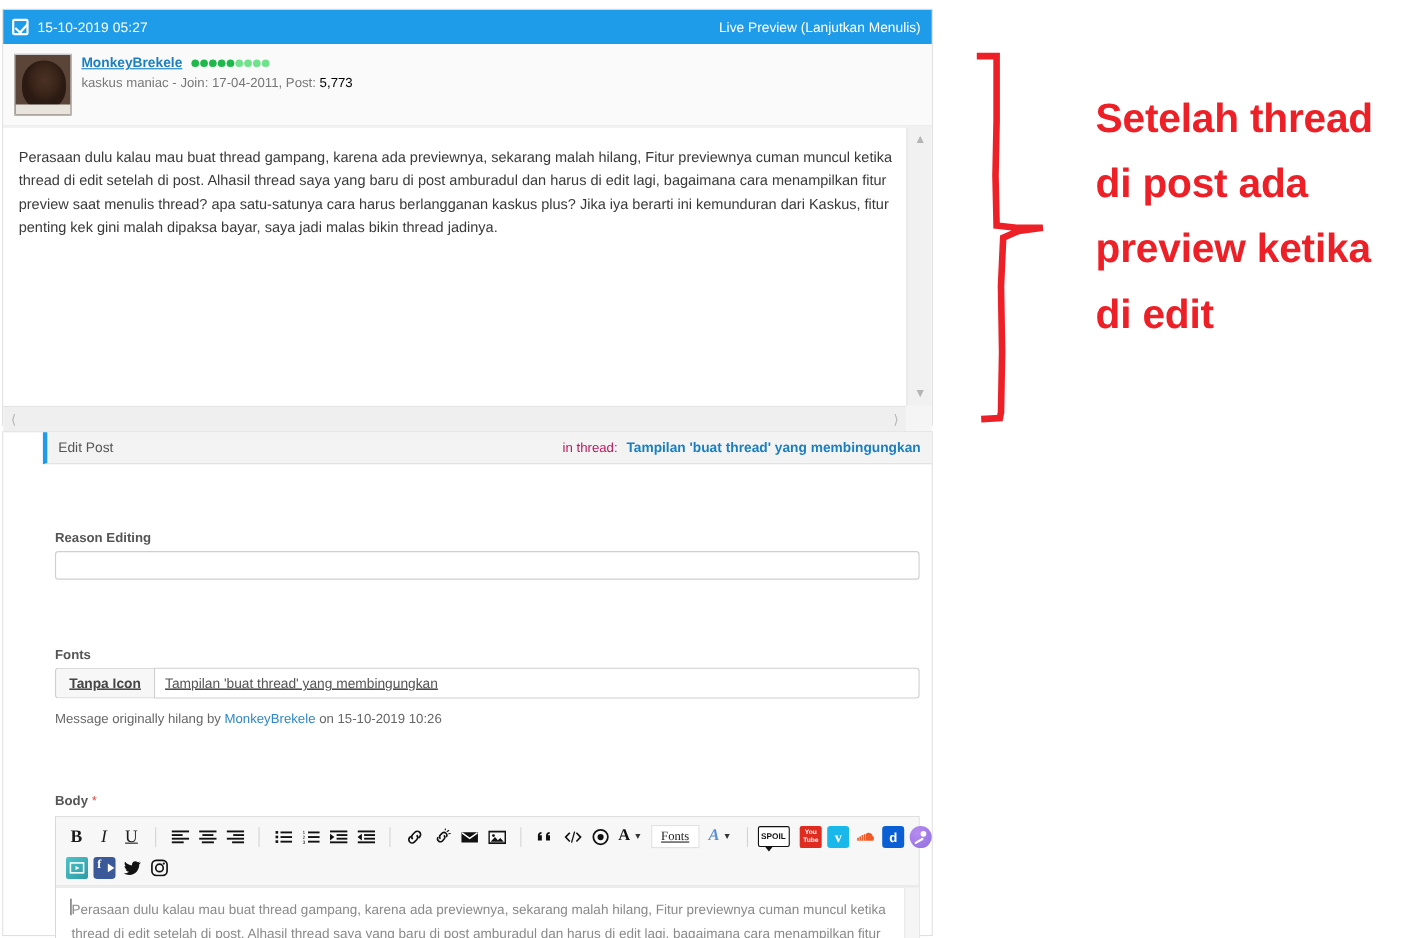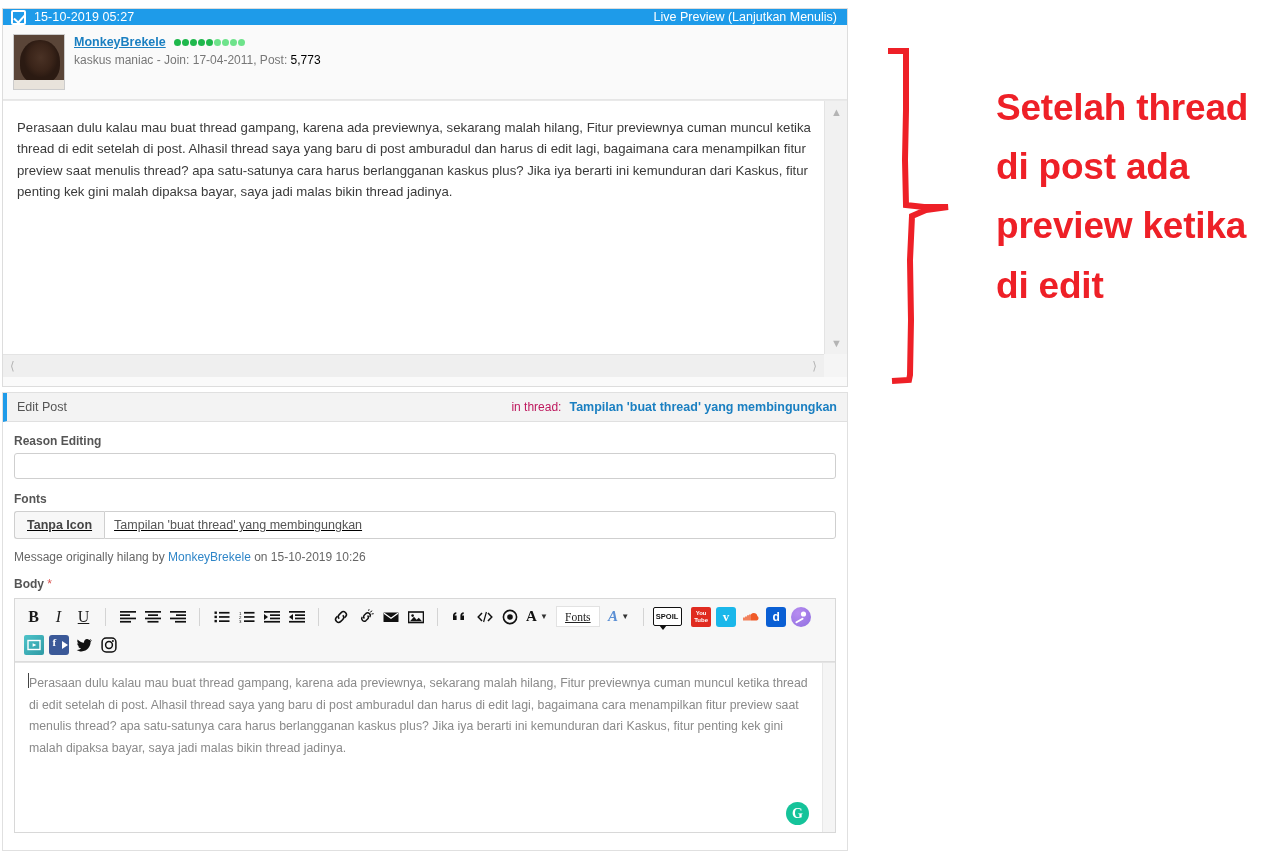--- a/index.html
+++ b/index.html
@@ -20,21 +20,21 @@
   }
 
   
   .preview-panel {
     position: absolute; left: 2px; top: 8px;
     width: 846px; height: 379px;
     border: 1px solid #dddddd;
     background: #fafafa;
   }
   .preview-bar {
-    height: 16px;
+    height: 31px;
     background: #1e9be9;
     color: #ffffff;
     display: flex; align-items: center;
     padding: 0 10px 0 8px;
     font-size: 12.5px;
   }
   .pb-left { display: flex; align-items: center; gap: 8px; }
   .check-box-icon {
     width: 15px; height: 15px;
     border: 2px solid #ffffff; border-radius: 2px;
@@ -119,39 +119,41 @@
     position: absolute; right: 0; bottom: 0; width: 23px; height: 23px;
     background: #f5f5f5;
   }
 
   
   .edit-panel {
     position: absolute; left: 2px; top: 392px;
     width: 846px; height: 459px;
     background: #ffffff;
     border: 1px solid #e0e0e0;
+    padding-left: 36px;
   }
   .edit-head {
     height: 29px; background: #f3f3f3;
     border-bottom: 1px solid #e0e0e0;
     border-left: 4px solid #1e9be9;
     display: flex; align-items: center;
     padding: 0 10px 0 10px;
   }
   .edit-title { font-size: 12.5px; color: #555555; }
   .in-thread { margin-left: auto; display: flex; gap: 8px; align-items:center; }
   .in-thread-lbl { font-size: 12px; color: #be185d; }
   .in-thread-link {
     font-size: 12.5px; color: #1a7fc1; font-weight: bold; text-decoration: none;
   }
 
   .edit-form { padding: 12px 11px 0 11px; }
   .f-label {
     font-size: 12px; color: #555555; font-weight: bold;
     margin-bottom: 5px;
+    margin-top: 48px;
   }
   .f-label .req { color: #d9534f; font-weight: normal; }
   .f-input {
     width: 100%; height: 26px;
     border: 1px solid #cfcfcf; border-radius: 3px;
     background: #ffffff; padding: 0 8px;
     font-size: 12.5px; color: #444444;
     font-family: "Liberation Sans", sans-serif;
     outline: none;
   }

